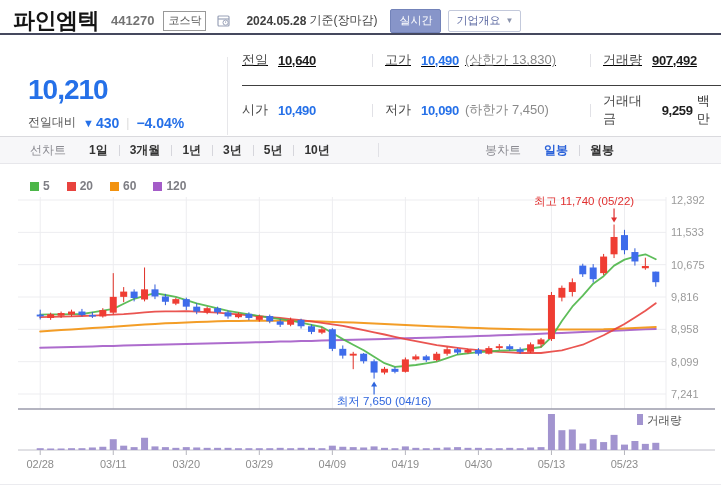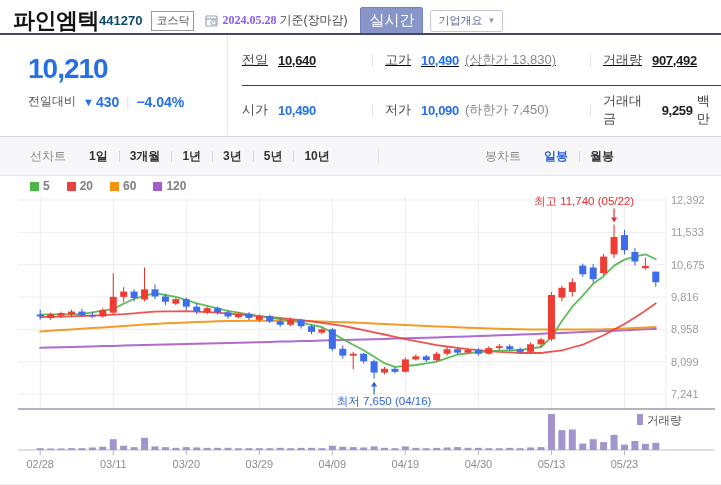--- a/index.html
+++ b/index.html
@@ -2,54 +2,54 @@
 <html><head>
 <meta charset="utf-8">
 <style>
   html,body{margin:0;padding:0;background:#fff;}
   .page{width:721px;height:485px;position:relative;background:#fff;overflow:hidden;
         font-family:"Liberation Sans","DejaVu Sans",sans-serif;border-bottom:1px solid #ebebef;box-sizing:border-box;}
 
   
   .header{display:flex;align-items:center;padding:7px 20px 0 13px;height:27px;}
   .stock-title{font-size:22px;font-weight:bold;color:#141414;letter-spacing:-0.5px;}
-  .stock-code{font-size:13px;font-weight:bold;color:#0c4a6e;margin-left:0;}
+  .stock-code{font-size:13px;font-weight:bold;color:#737373;margin-left:12px;}
   .market-badge{font-size:11px;color:#555;border:1px solid #999;padding:1px 4px 2px;margin-left:9px;background:#fff;}
   .date-icon{margin-left:11px;display:inline-flex;align-items:center;}
-  .date-text{font-size:12px;font-weight:bold;color:#8b5cf6;margin-left:4px;font-family:Liberation Serif, serif;}
+  .date-text{font-size:12px;font-weight:bold;color:#404040;margin-left:16px;}
   .date-suffix{font-size:12px;color:#444;margin-left:3px;}
-  .btn-realtime{margin-left:13px;background:#8795c9;border:1px solid #7383b9;color:#fff;font-size:15px;
+  .btn-realtime{margin-left:13px;background:#8795c9;border:1px solid #7383b9;color:#fff;font-size:11px;
                 padding:3px 8px 4px;border-radius:2px;cursor:pointer;}
   .btn-overview{margin-left:7px;background:#fff;border:1px solid #c3c9db;color:#55639e;font-size:11px;
                 padding:2px 7px 3px;border-radius:2px;cursor:pointer;display:inline-flex;align-items:center;gap:5px;}
   .btn-overview .arrow{color:#8a93ad;font-size:8px;}
   .header-divider{position:absolute;top:33px;left:0;right:0;height:2px;background:#45485e;}
 
   
   .summary{position:absolute;top:36px;left:0;right:0;height:99px;display:flex;}
-  .price-block{width:228px;box-sizing:border-box;padding:18px 0 0 28px;border-right:1px solid #e7e7ea;}
+  .price-block{width:228px;box-sizing:border-box;padding:18px 0 0 28px;border-right:1px solid #e7e7ea;margin-top:21px;}
   .big-price{font-size:28px;font-weight:bold;color:#2570e8;letter-spacing:-1px;line-height:30px;}
   .change-row{margin-top:9px;font-size:12px;color:#555;display:flex;align-items:center;gap:7px;}
   .change-main{color:#2570e8;font-weight:bold;font-size:14px;display:inline-flex;align-items:center;gap:2px;}
   .change-main .tri{font-size:11px;}
   .change-pct{color:#2570e8;font-weight:bold;font-size:14px;}
   .lite-sep{color:#dcdcdc;}
   .info-table{flex:1;display:grid;grid-template-rows:1fr 1fr;padding-left:14px;}
   .info-row{display:grid;grid-template-columns:130px 218px 1fr;align-items:center;font-size:13px;}
   .info-row.first{border-bottom:1px solid #404040;text-decoration:underline;}
   .cell{display:flex;align-items:center;height:100%;}
   .cell:not(.c1)::before{content:"";border-left:1px solid #e1e1e6;height:13px;margin-right:12px;}
   .cell .lbl{color:#484848;margin-right:10px;}
   .cell .val{font-weight:bold;color:#1e1e1e;letter-spacing:-0.3px;}
   .cell .val.blue{color:#2570e8;}
   .cell .extra{color:#8a8a8a;font-size:13px;margin-left:6px;}
   .cell .unit{color:#333;margin-left:4px;font-weight:normal;}
 
   
-  .tabbar{position:absolute;top:136px;left:0;right:0;height:40px;background:#f7f7f9;box-sizing:border-box;
+  .tabbar{position:absolute;top:136px;left:0;right:0;height:28px;background:#f7f7f9;box-sizing:border-box;
           border-top:1px solid #dadade;border-bottom:1px solid #e7e7eb;display:flex;align-items:center;justify-content:space-between;}
   .tab-group{display:flex;align-items:center;}
   .tab-group.left{padding-left:30px;}
   .tab-group.right{padding-right:96px;}
   .tab-group.right::before{content:"";border-left:1px solid #e1e1e6;height:14px;margin-right:106px;}
   .group-label{color:#8b8b92;font-size:12px;margin-right:12px;}
   .tab-item{font-size:12px;font-weight:bold;color:#333;padding:0 11px;cursor:pointer;position:relative;line-height:26px;}
   .tab-item + .tab-item::before{content:"";position:absolute;left:0;top:8px;height:11px;border-left:1px solid #d6d6dc;}
   .tab-item.active{color:#2b62d9;}
 

